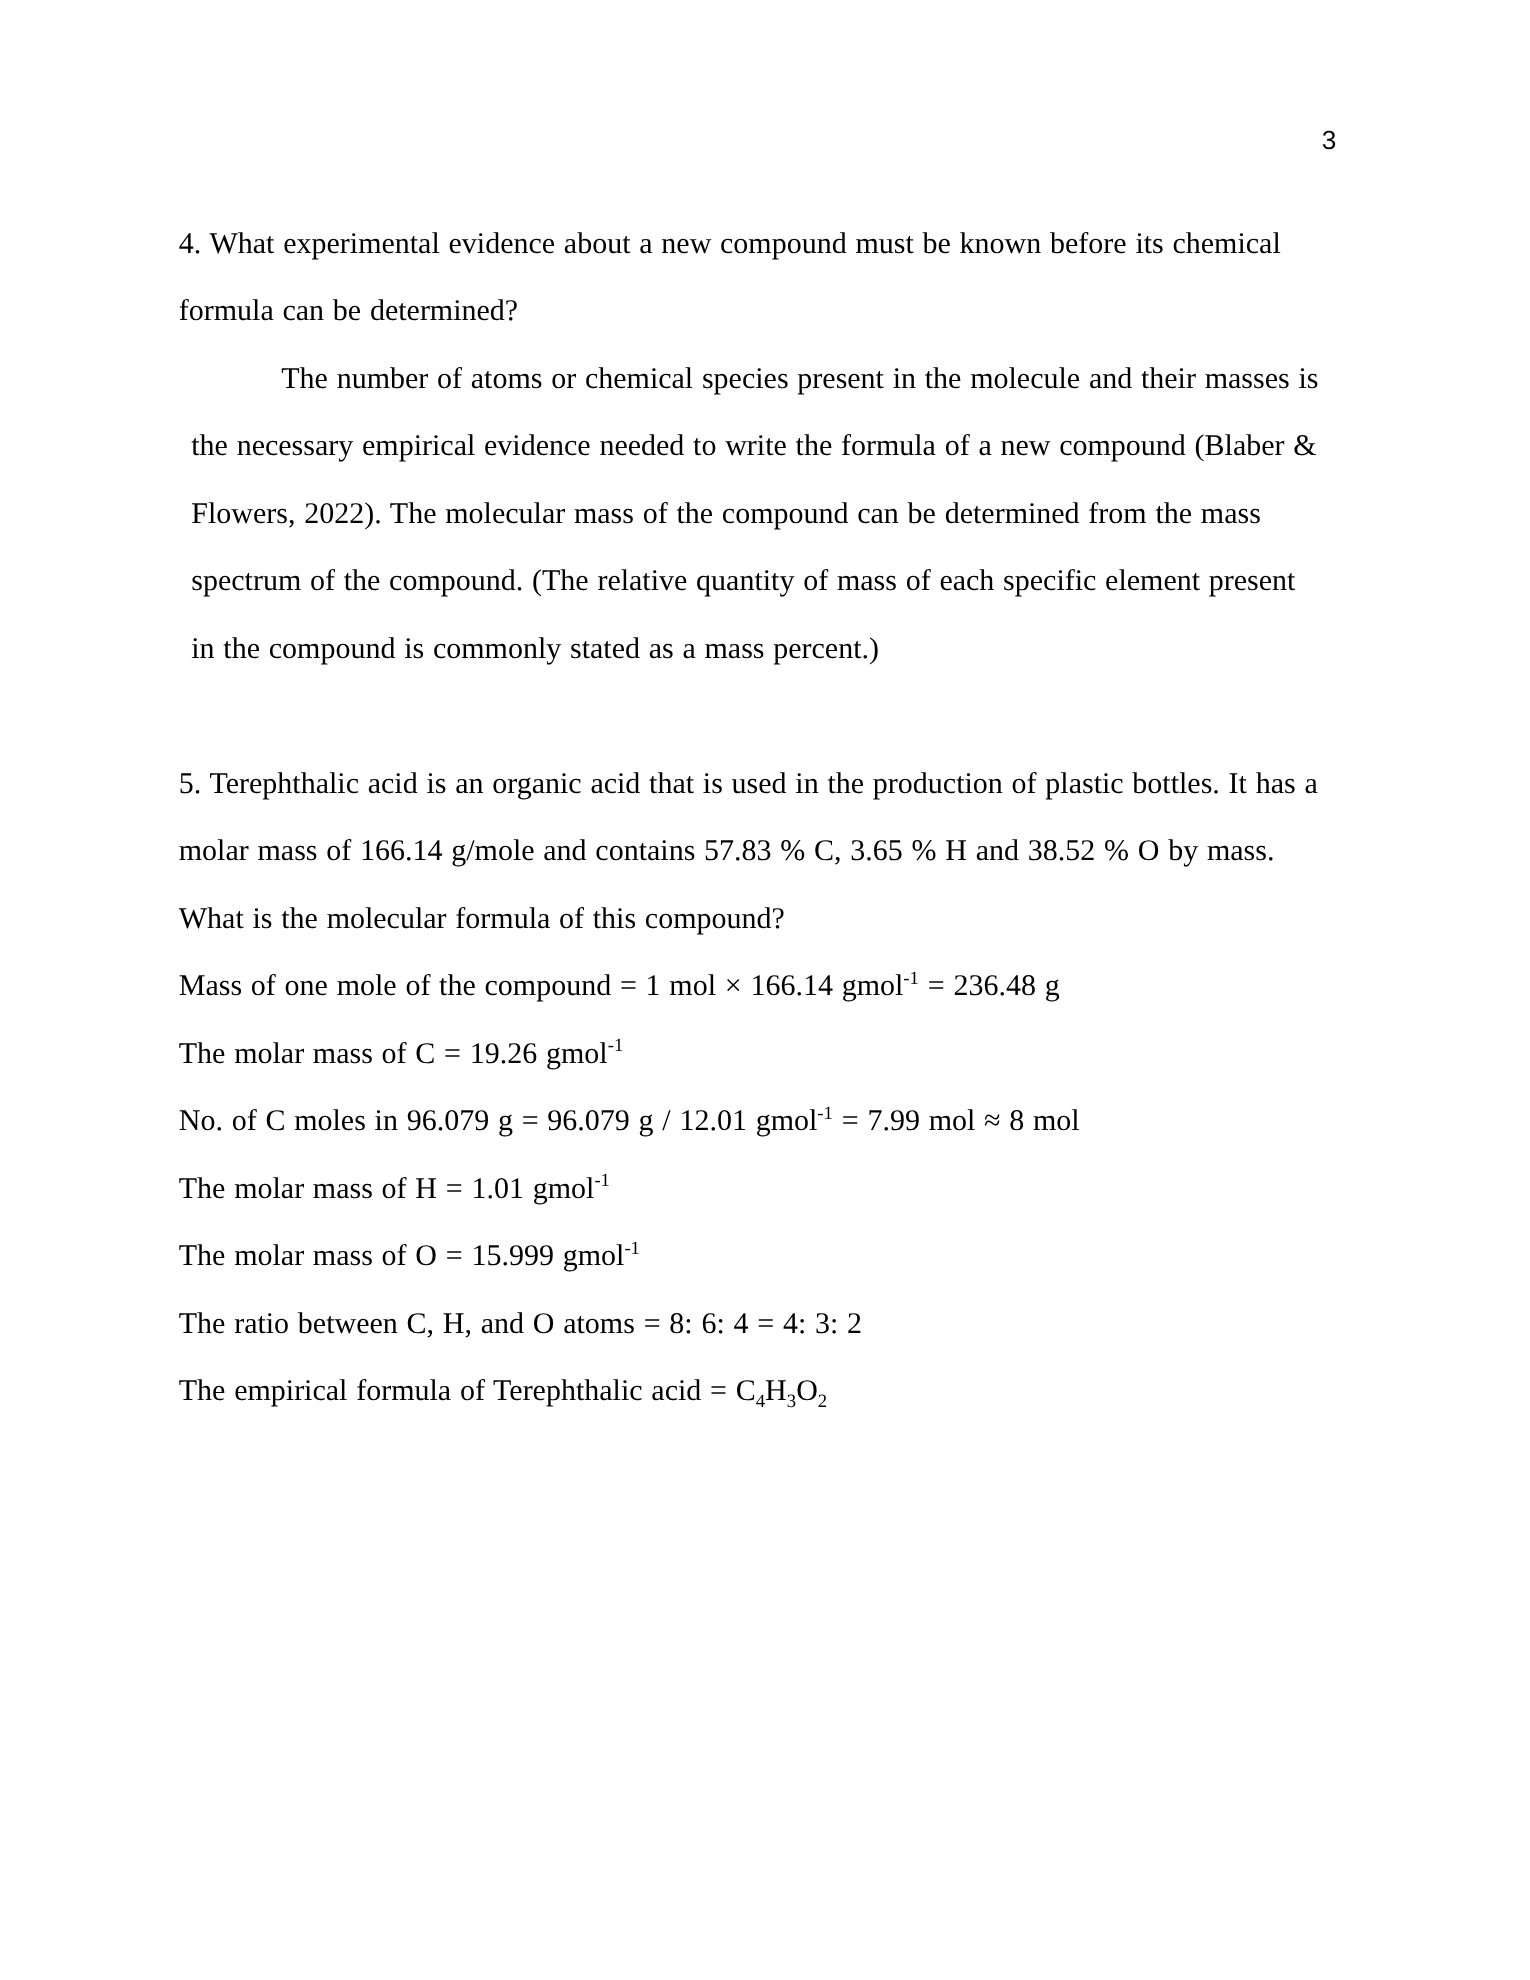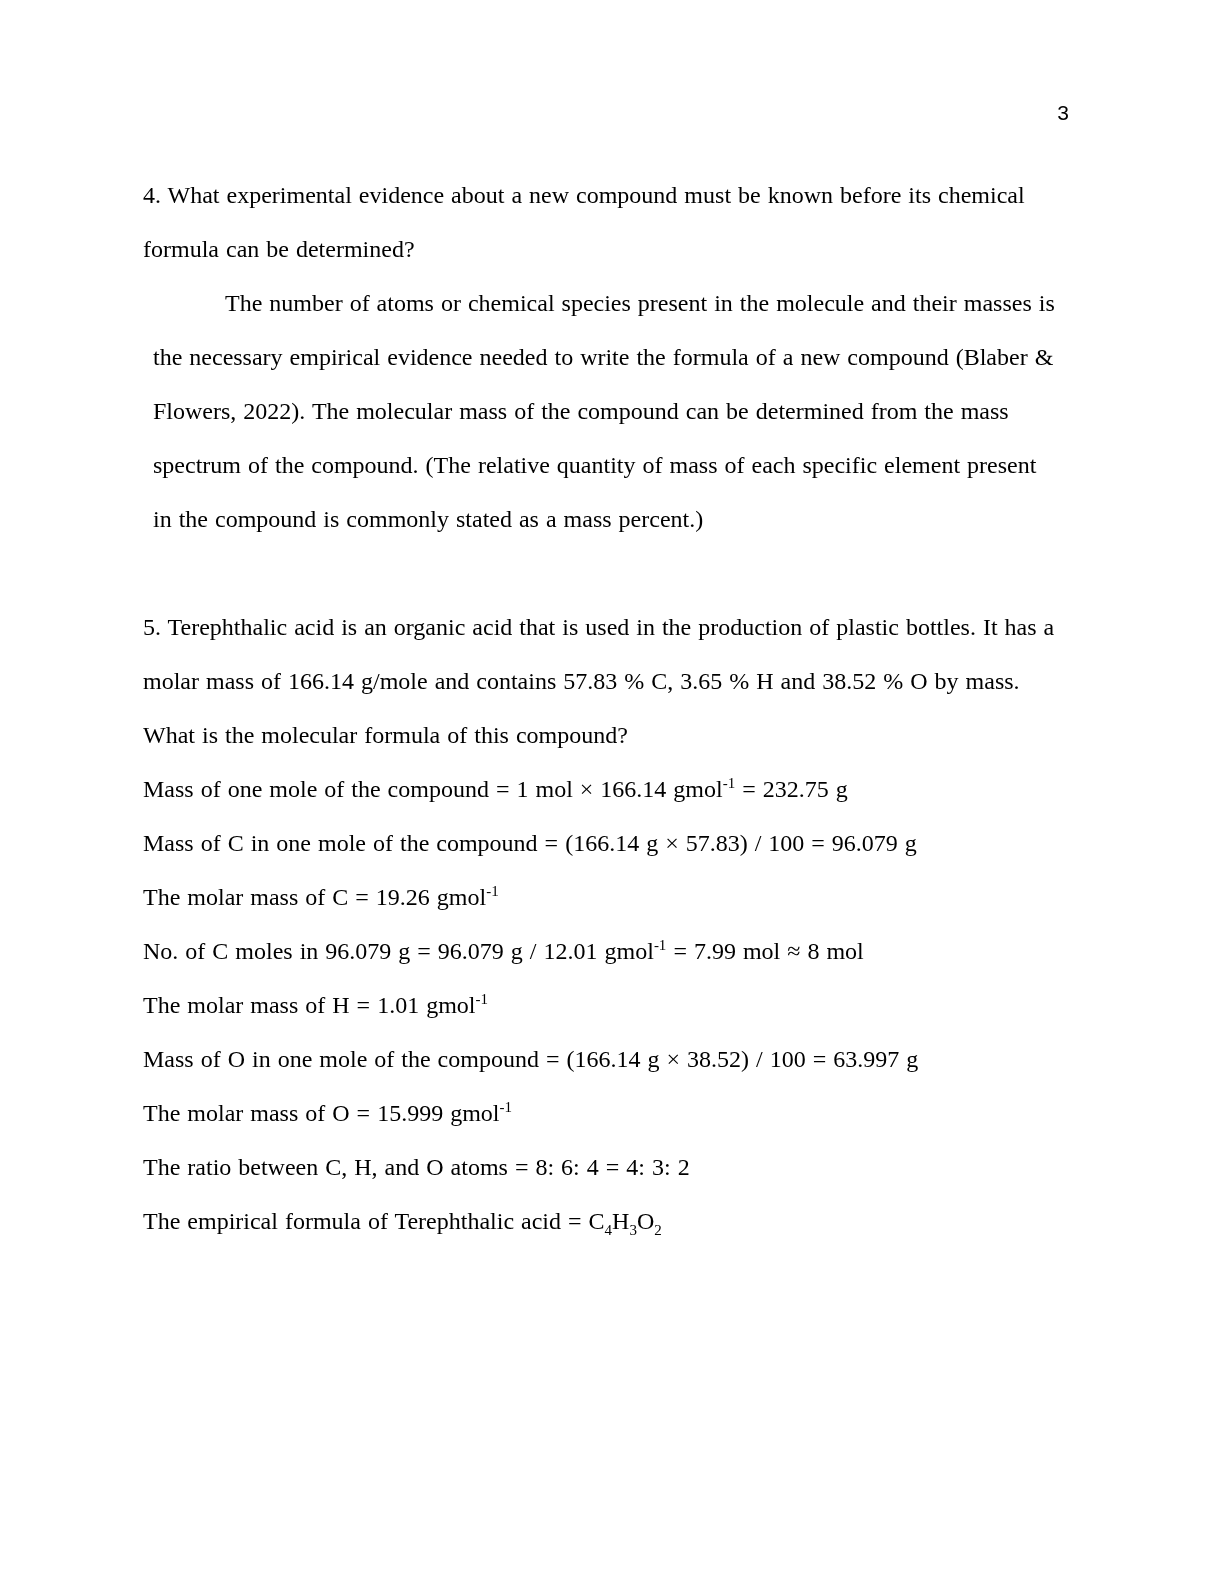--- a/index.html
+++ b/index.html
@@ -57,33 +57,31 @@
   <div class="page-number">3</div>
 
   <main class="content">
 
     <p class="para">4. What experimental evidence about a new compound must be known before its chemical formula can be determined?</p>
 
     <p class="para first-line-indent">The number of atoms or chemical species present in the molecule and their masses is the necessary empirical evidence needed to write the formula of a new compound (Blaber &amp; Flowers, 2022). The molecular mass of the compound can be determined from the mass spectrum of the compound. (The relative quantity of mass of each specific element present in the compound is commonly stated as a mass percent.)</p>
 
     <p class="para gap-top">5. Terephthalic acid is an organic acid that is used in the production of plastic bottles.  It has a molar mass of 166.14 g/mole and contains 57.83 % C, 3.65 % H and 38.52 % O by mass.  What is the molecular formula of this compound?</p>
 
-    <p class="para"><span>Mass of one mole of the compound = 1 mol × 166.14 gmol</span><sup>-1</sup><span> = 232.75 g</span></p>
+    <p class="para"><span>Mass of one mole of the compound = 1 mol × 166.14 gmol</span><sup>-1</sup><span> = 236.48 g</span></p>
 
-    <p class="para"><span>Mass of C in one mole of the compound = (166.14 g × 57.83) / 100 = 96.079 g</span></p>
 
     <p class="para"><span>The molar mass of C = 19.26 gmol</span><sup>-1</sup></p>
 
     <p class="para"><span>No. of C moles in 96.079 g = 96.079 g / 12.01 gmol</span><sup>-1</sup><span> = 7.99 mol ≈ 8 mol</span></p>
 
 
     <p class="para"><span>The molar mass of H = 1.01 gmol</span><sup>-1</sup></p>
 
 
-    <p class="para"><span>Mass of O in one mole of the compound = (166.14 g × 38.52) / 100 = 63.997 g</span></p>
 
     <p class="para"><span>The molar mass of O = 15.999 gmol</span><sup>-1</sup></p>
 
 
     <p class="para"><span>The ratio between C, H, and O atoms = 8: 6: 4 = 4: 3: 2</span></p>
 
     <p class="para"><span>The empirical formula of Terephthalic acid = C</span><sub>4</sub><span>H</span><sub>3</sub><span>O</span><sub>2</sub></p>
 
   </main>
 </div>

